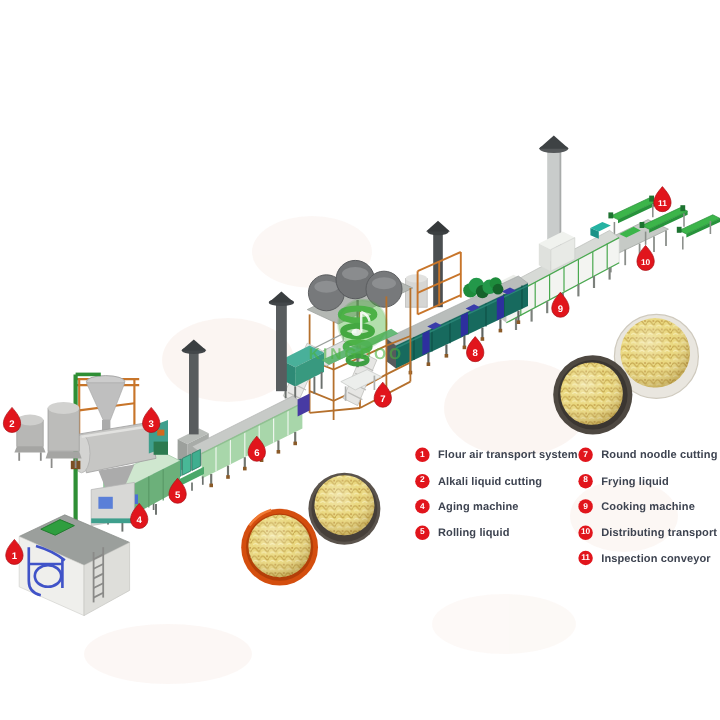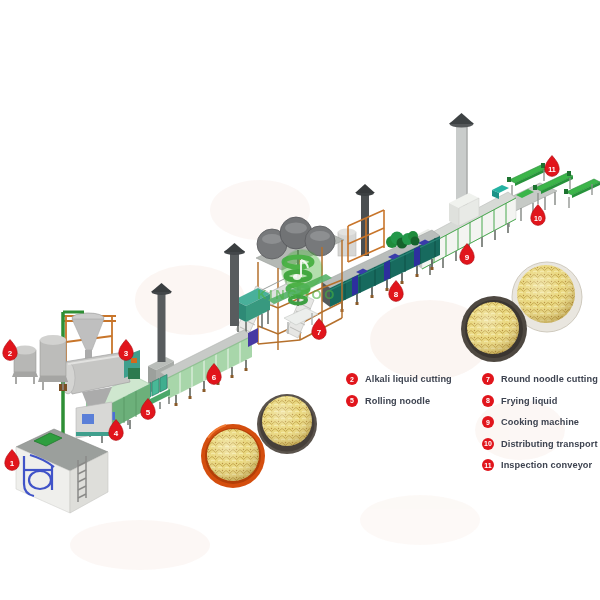--- a/index.html
+++ b/index.html
@@ -516,26 +516,34 @@
     <g transform="translate(552,168)">
           <use href="#drop" fill="#e1151c" stroke="#a90e13" stroke-width="0.6"></use>
           <text y="4" font-size="7" fill="#fff">11</text>
         </g>
   </g>
 </svg>
 
 <div id="legend">
   <div class="legend-col c1">
     <div class="legend-row">
+      <span class="badge">1</span>
+      <span class="legend-label">Flour air transport system</span>
+    </div>
+    <div class="legend-row">
       <span class="badge">2</span>
       <span class="legend-label">Alkali liquid cutting</span>
     </div>
     <div class="legend-row">
+      <span class="badge">4</span>
+      <span class="legend-label">Aging machine</span>
+    </div>
+    <div class="legend-row">
       <span class="badge">5</span>
-      <span class="legend-label">Rolling noodle</span>
+      <span class="legend-label">Rolling liquid</span>
     </div>
   </div>
   <div class="legend-col c2">
     <div class="legend-row">
       <span class="badge">7</span>
       <span class="legend-label">Round noodle cutting machine</span>
     </div>
     <div class="legend-row">
       <span class="badge">8</span>
       <span class="legend-label">Frying liquid</span>

